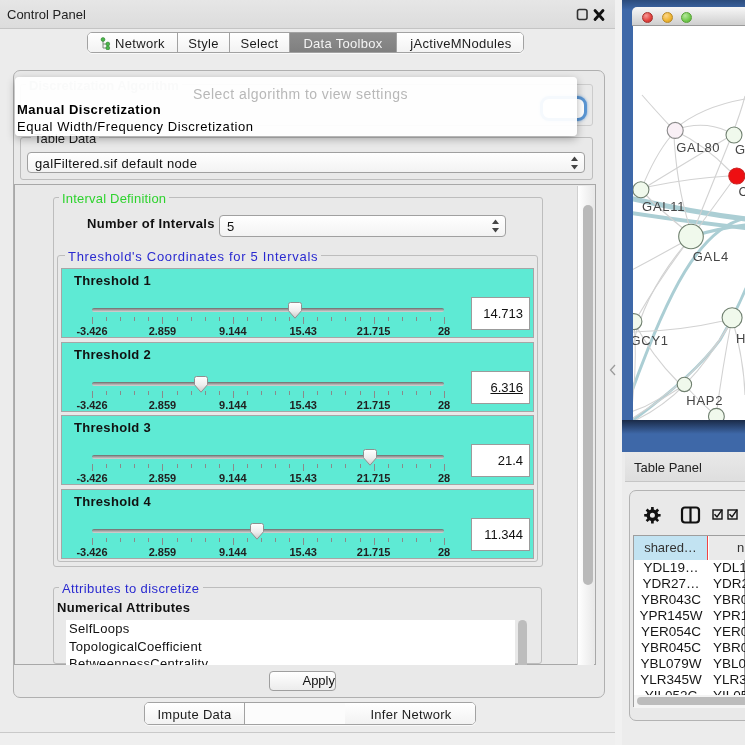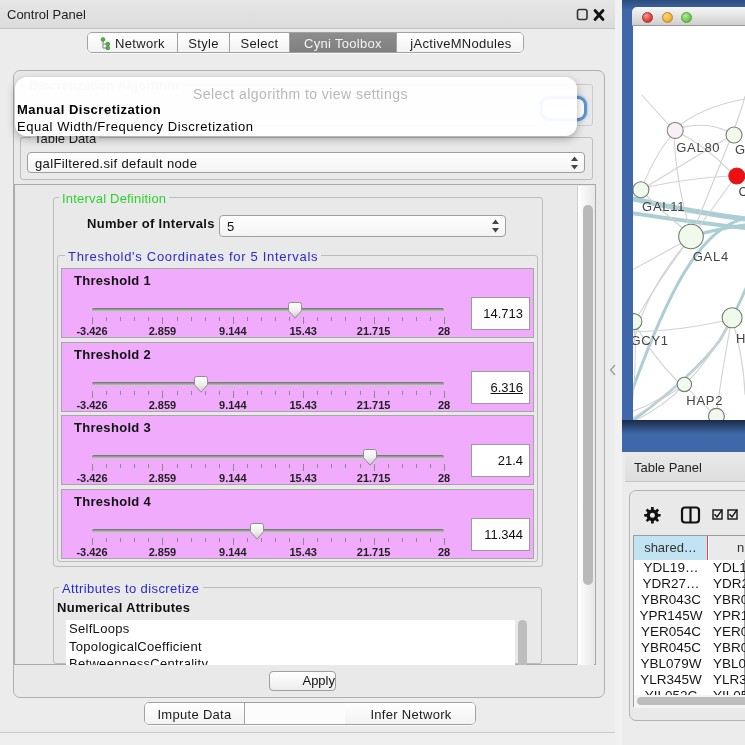--- a/index.html
+++ b/index.html
@@ -23,21 +23,21 @@
 
 .combo { position:absolute; background:linear-gradient(#ffffff,#f3f3f3); border:1px solid #a0a0a0; border-radius:4px;
   font-size:13px; color:#111; }
 .combo .ctext { position:absolute; left:7px; letter-spacing:0.35px; top:50%; transform:translateY(-50%); white-space:nowrap; }
 .combo svg { position:absolute; right:5px; top:50%; transform:translateY(-50%); }
 
 #scrollpane { left:14px; top:184px; width:582px; height:481px; border:1px solid #a8a8a8; background:#e9e9e9; }
 #vtrack { position:absolute; right:1px; top:1px; width:17px; height:479px; background:linear-gradient(90deg,#ffffff,#e9e9e9); border-left:1px solid #d0d0d0; }
 #vthumb { position:absolute; left:5px; top:19px; width:10px; height:380px; background:#b9b9b9; border-radius:5px; }
 
-.trow { position:absolute; border:1px solid #a6a6a6; background:#f0abfc; }
+.trow { position:absolute; border:1px solid #a6a6a6; background:#5eead4; }
 .trowtitle { position:absolute; left:12px; top:4px; font-size:13px; font-weight:bold; letter-spacing:0.3px; color:#111; }
 .track { position:absolute; height:4px; border-radius:2px; background:linear-gradient(#8d8d8d,#d6d6d6); border-top:1px solid #7a7a7a; }
 .tick { position:absolute; width:1px; background:#8a8a8a; }
 .ticklab { position:absolute; width:60px; text-align:center; font-size:11px; font-weight:bold; color:#222; }
 .thumb { position:absolute; }
 .valbox { position:absolute; width:59px; height:33px; background:#fff; border:1px solid #9b9b9b;
   font-size:13px; color:#111; text-align:right; line-height:31px; padding-right:6px; }
 
 #numlist { left:66px; top:620px; width:449px; height:45px; background:#fff; overflow:hidden; }
 #numlist div { font-size:13px; color:#111; letter-spacing:0.3px; padding-left:3px; height:17.5px; line-height:17.5px; }
@@ -57,21 +57,21 @@
   border-bottom:1px solid #c6c6c6; }
 #tp-title span { position:absolute; left:9px; top:8px; font-size:13px; color:#222; }
 #tp-panel { left:629px; top:490px; width:130px; height:231px; border:1px solid #b3b3b3; border-radius:7px; background:#e9e9e9; }
 #tablewrap { left:633px; top:535px; width:112px; height:172px; background:#fff; border:1px solid #9e9e9e; border-bottom:none; }
 .hcell { position:absolute; top:0px; height:24px; font-size:13px; color:#333; line-height:24px; text-align:center; }
 .trowcell { position:absolute; height:16px; line-height:16px; font-size:13.5px; color:#161616; }
 .trowcell.c1 { left:0px; width:74px; text-align:center; }
 .trowcell.c2 { left:79px; width:60px; text-align:left; }
 
 #popup { left:15px; top:77px; width:562px; height:59px; background:rgba(255,255,255,0.94);
-  border-radius:12px; box-shadow:0 3px 8px rgba(0,0,0,0.3); }
+  border-radius:4px; box-shadow:0 3px 8px rgba(0,0,0,0.3); }
 #popup .ph { position:absolute; left:178px; top:9px; font-size:14px; letter-spacing:0.45px; color:#b8b8b8; }
 #popup .i1 { position:absolute; left:2px; top:25px; font-size:13px; letter-spacing:0.5px; font-weight:bold; color:#000; }
 #popup .i2 { position:absolute; left:2px; top:42px; font-size:13px; letter-spacing:0.55px; color:#000; }
 </style></head>
 <body>
 <div id="root">
 
 <div class="abs" id="cp-title">
       <span>Control Panel</span>
     </div>
@@ -83,21 +83,21 @@
 
 <div class="segbar" style="left:87px;top:32px;width:437px;height:21px;">
       <div class="seg" style="left:0px;width:90px;height:21px;line-height:21px;border-right:1px solid #a2a2a2;font-size:13px;"><svg width="11" height="13" viewBox="0 0 11 13" style="vertical-align:-2px;margin-right:4px">
           <path d="M3 2.5 V11 M3 7 H7.8 M3 11 H7.8" stroke="#7a8a7a" stroke-width="1"></path>
           <circle cx="3" cy="2.5" r="1.9" fill="#4cb84c" stroke="#2e7d2e" stroke-width="0.6"></circle>
           <circle cx="7.8" cy="7" r="1.9" fill="#4cb84c" stroke="#2e7d2e" stroke-width="0.6"></circle>
           <circle cx="7.8" cy="11" r="1.9" fill="#4cb84c" stroke="#2e7d2e" stroke-width="0.6"></circle>
         </svg>Network</div>
       <div class="seg" style="left:90px;width:52px;height:21px;line-height:21px;border-right:1px solid #a2a2a2;font-size:13px;">Style</div>
       <div class="seg" style="left:142px;width:60px;height:21px;line-height:21px;border-right:1px solid #a2a2a2;font-size:13px;">Select</div>
-      <div class="seg sel" style="left:202px;width:107px;height:21px;line-height:21px;border-right:1px solid #a2a2a2;font-size:13px;">Cyni Toolbox</div>
+      <div class="seg sel" style="left:202px;width:107px;height:21px;line-height:21px;border-right:1px solid #a2a2a2;font-size:13px;">Data Toolbox</div>
       <div class="seg" style="left:309px;width:128px;height:21px;line-height:21px;font-size:13px;">jActiveMNodules</div>
     </div>
 
 <div class="abs" id="panel"></div>
 
 <div class="groupbox" style="left:20px;top:84px;width:573px;height:42px;border-color:#cccccc;">
   <div class="grouptitle" style="left:5px;font-weight:bold;color:#9ba1a5;">Discretization Algorithm</div>
 </div>
 
 <div class="abs" style="left:540px;top:96px;width:47px;height:25px;border:3px solid #5a95d2;border-radius:9px;box-shadow:0 0 3px rgba(90,149,210,0.8);background:#fff;"></div>

